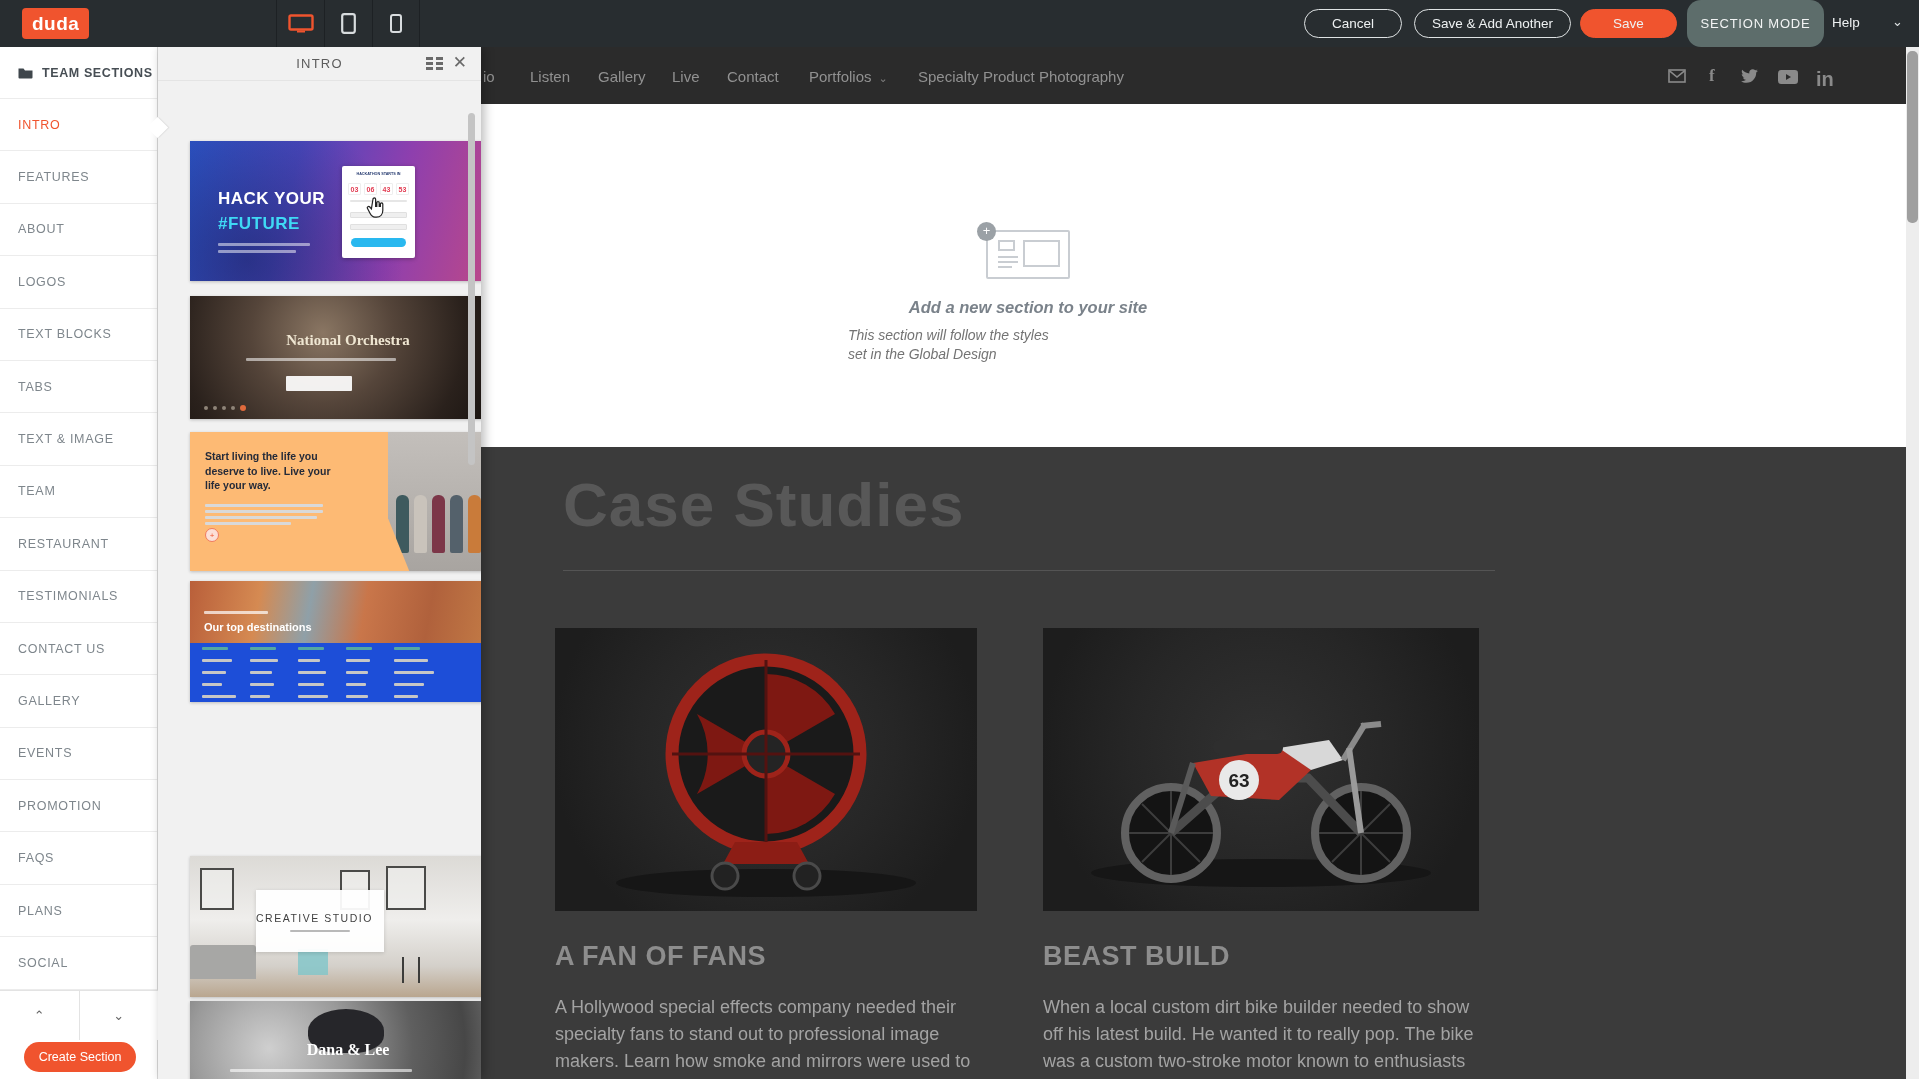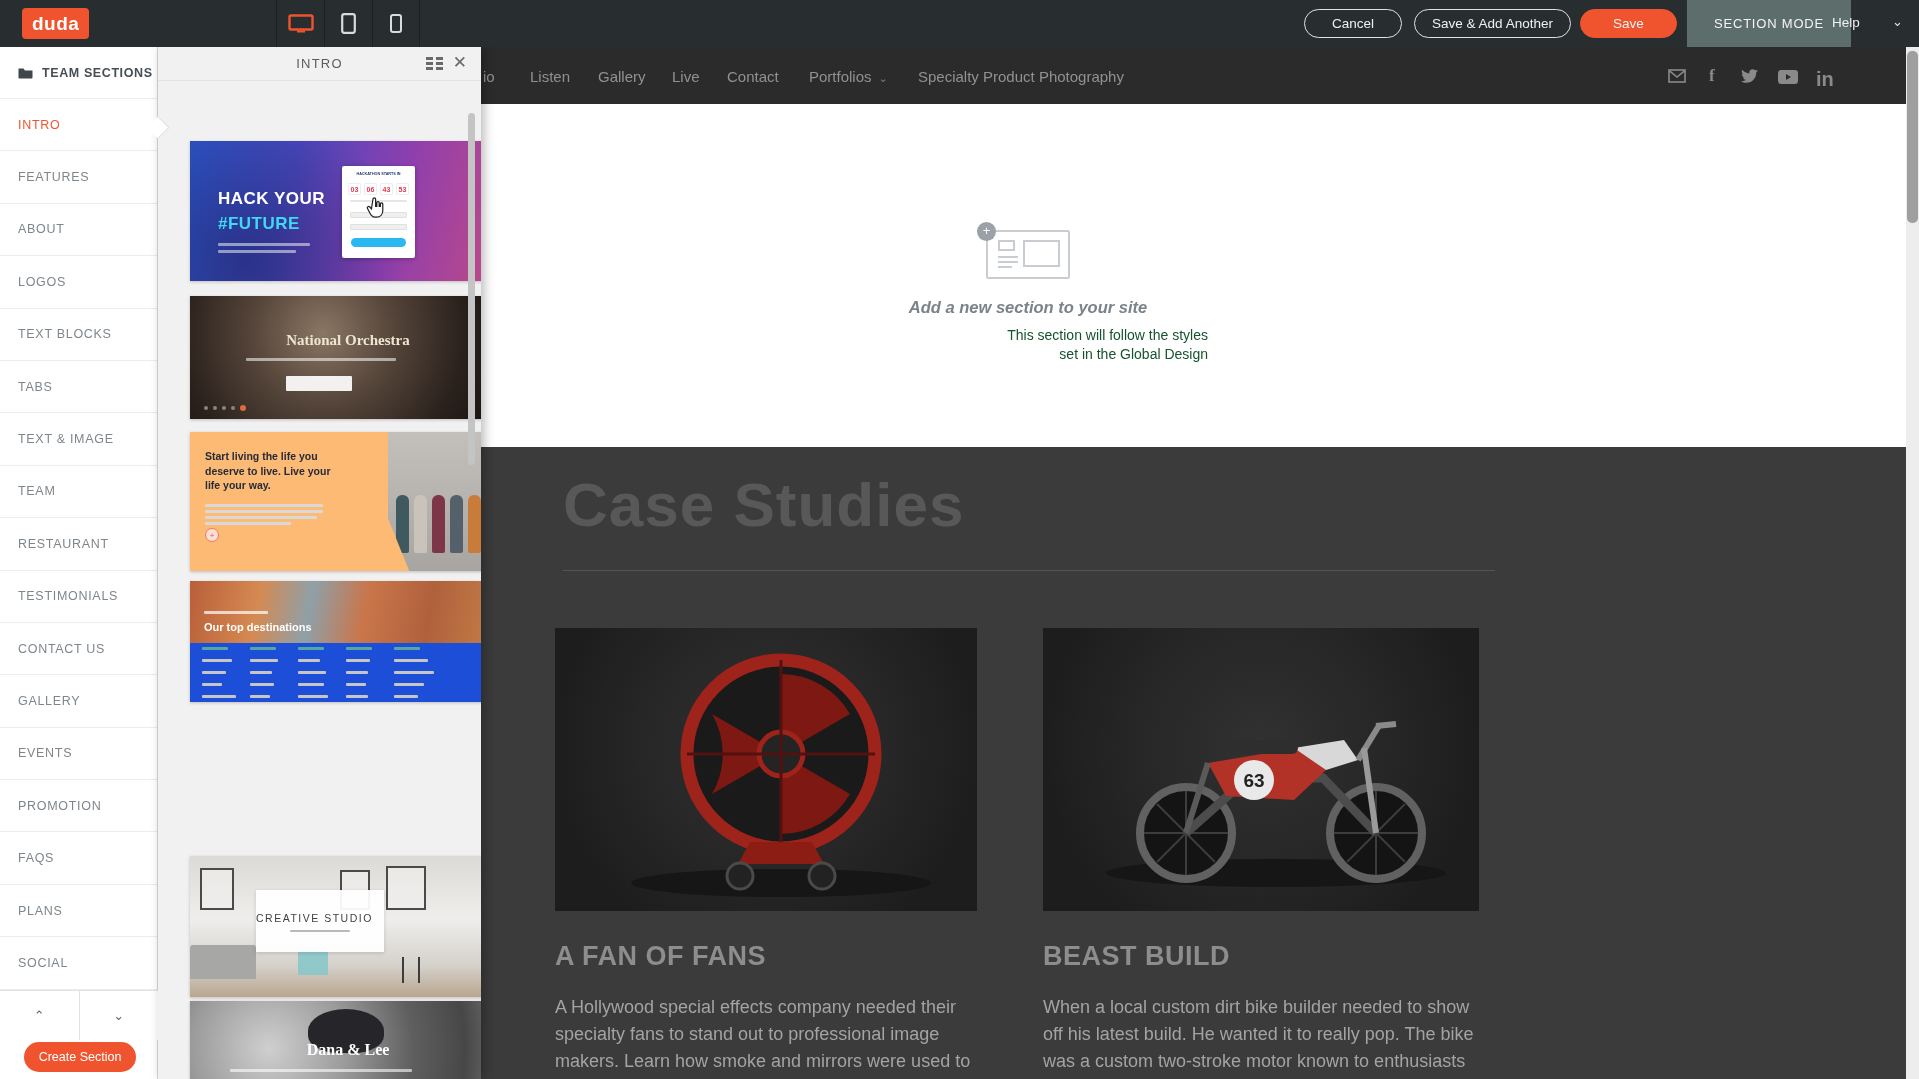--- a/index.html
+++ b/index.html
@@ -13,22 +13,22 @@
           color:#fff; font-weight:bold; font-size:19px; line-height:23px; letter-spacing:.5px; }
   .device-group { position:absolute; left:276px; top:0; height:47px; display:flex; }
   .device-cell { width:48px; height:47px; display:flex; align-items:center; justify-content:center; border-left:1px solid #1d2124; }
   .device-cell:last-child { border-right:1px solid #1d2124; }
   .pill-btn { position:absolute; top:9px; height:29px; border:1px solid #dfe3e4; border-radius:15px; background:transparent;
               color:#eef1f2; font-size:13.5px; display:flex; align-items:center; justify-content:center; cursor:pointer;
               font-family:"Liberation Sans",sans-serif; }
   .btn-cancel { left:1304px; width:98px; }
   .btn-saveadd { left:1414px; width:157px; }
   .btn-save { left:1580px; width:97px; background:#f0542e; border-color:#f0542e; }
-  .mode-block { position:absolute; left:1687px; top:0; width:164px; height:47px; background:#5d6d6b; color:#f2f4f4;
-                font-size:13px; letter-spacing:.8px; display:flex; align-items:center; justify-content:center; }
+  .mode-block { position:absolute; left:1687px; top:0; width:137px; height:47px; background:#5d6d6b; color:#f2f4f4;
+                font-size:13px; letter-spacing:.8px; display:flex; align-items:center; justify-content:center;border-radius:14px; }
   .help-label { position:absolute; left:1832px; top:15px; color:#eef1f2; font-size:13.5px; }
   .help-chevron { position:absolute; left:1892px; top:14px; color:#dfe3e4; font-size:13px; }
 
   
   .sidebar { position:absolute; left:0; top:47px; width:158px; height:1032px; background:#fff; border-right:1px solid #d9d9d9; z-index:30; }
   .sb-header { height:52px; display:flex; align-items:center; gap:9px; padding-left:18px; border-bottom:1px solid #ececec;
                color:#474e54; font-size:12.5px; letter-spacing:.6px; font-weight:bold; }
   .sb-item { height:52.4px; display:flex; align-items:center; padding-left:18px; border-bottom:1px solid #ececec;
              color:#7e868c; font-size:12.5px; letter-spacing:.7px; cursor:pointer; }
   .sb-item.active { color:#f0542e; }
@@ -127,29 +127,29 @@
   .social-in { font-size:20px; font-weight:bold; }
 
   .white-section { position:absolute; left:0; top:57px; width:1761px; height:343px; background:#fff; }
   .plus-circle { position:absolute; left:819px; top:118px; width:19px; height:19px; border-radius:50%; background:#9ba1a6;
                  color:#fff; font-size:13px; line-height:18px; text-align:center; z-index:2; cursor:pointer; }
   .wireframe { position:absolute; left:828px; top:126px; width:84px; height:49px; border:2px solid #c9cdd2; border-radius:2px; background:#fff; }
   .wf-small { position:absolute; left:10px; top:8px; width:17px; height:11px; border:2px solid #c9cdd2; }
   .wf-line { position:absolute; left:10px; height:2px; background:#c9cdd2; }
   .wf-big { position:absolute; right:8px; top:8px; width:37px; height:27px; border:2px solid #c9cdd2; }
   .ph-title { position:absolute; left:690px; width:360px; top:194px; text-align:center; color:#7a828a; font-weight:bold; font-style:italic; font-size:16.5px; }
-  .ph-line { position:absolute; left:690px; width:360px; text-align:right; color:#14532d; font-size:14px; }
+  .ph-line { position:absolute; left:690px; width:360px; text-align:left; color:#737373; font-style:italic; font-size:14px; }
 
   .dark-section { position:absolute; left:0; top:400px; width:1761px; height:632px; background:#3b3b3b; overflow:hidden; }
   .cs-heading { position:absolute; left:405px; top:22px; color:#585858; font-size:62px; font-weight:bold; letter-spacing:1px; }
   .cs-rule { position:absolute; left:405px; top:123px; width:932px; height:1px; background:#545454; }
   .cs-card { position:absolute; top:181px; }
   .cs-card1 { left:397px; width:422px; }
   .cs-card2 { left:885px; width:436px; }
-  .cs-img { width:100%; height:283px; background:radial-gradient(circle at 50% 42%, #313131 0%, #262626 48%, #1d1d1d 80%);padding-left:15px; }
+  .cs-img { width:100%; height:283px; background:radial-gradient(circle at 50% 42%, #313131 0%, #262626 48%, #1d1d1d 80%); }
   .cs-title { margin-top:30px; color:#8d8d8d; font-size:27px; font-weight:bold; letter-spacing:.5px; }
   .cs-text { margin-top:22px; color:#a3a3a3; font-size:18px; line-height:1.5; }
 
   .page-scrollbar { position:absolute; right:0; top:47px; width:13px; height:1032px; background:#ededed; z-index:55; }
   .page-scroll-thumb { position:absolute; left:1px; top:4px; width:11px; height:172px; background:#9f9f9f; border-radius:5px; cursor:pointer; }
 
   .hand-cursor { position:absolute; left:364px; top:196px; z-index:60; pointer-events:none; }
 </style>
 </head>
 <body>

